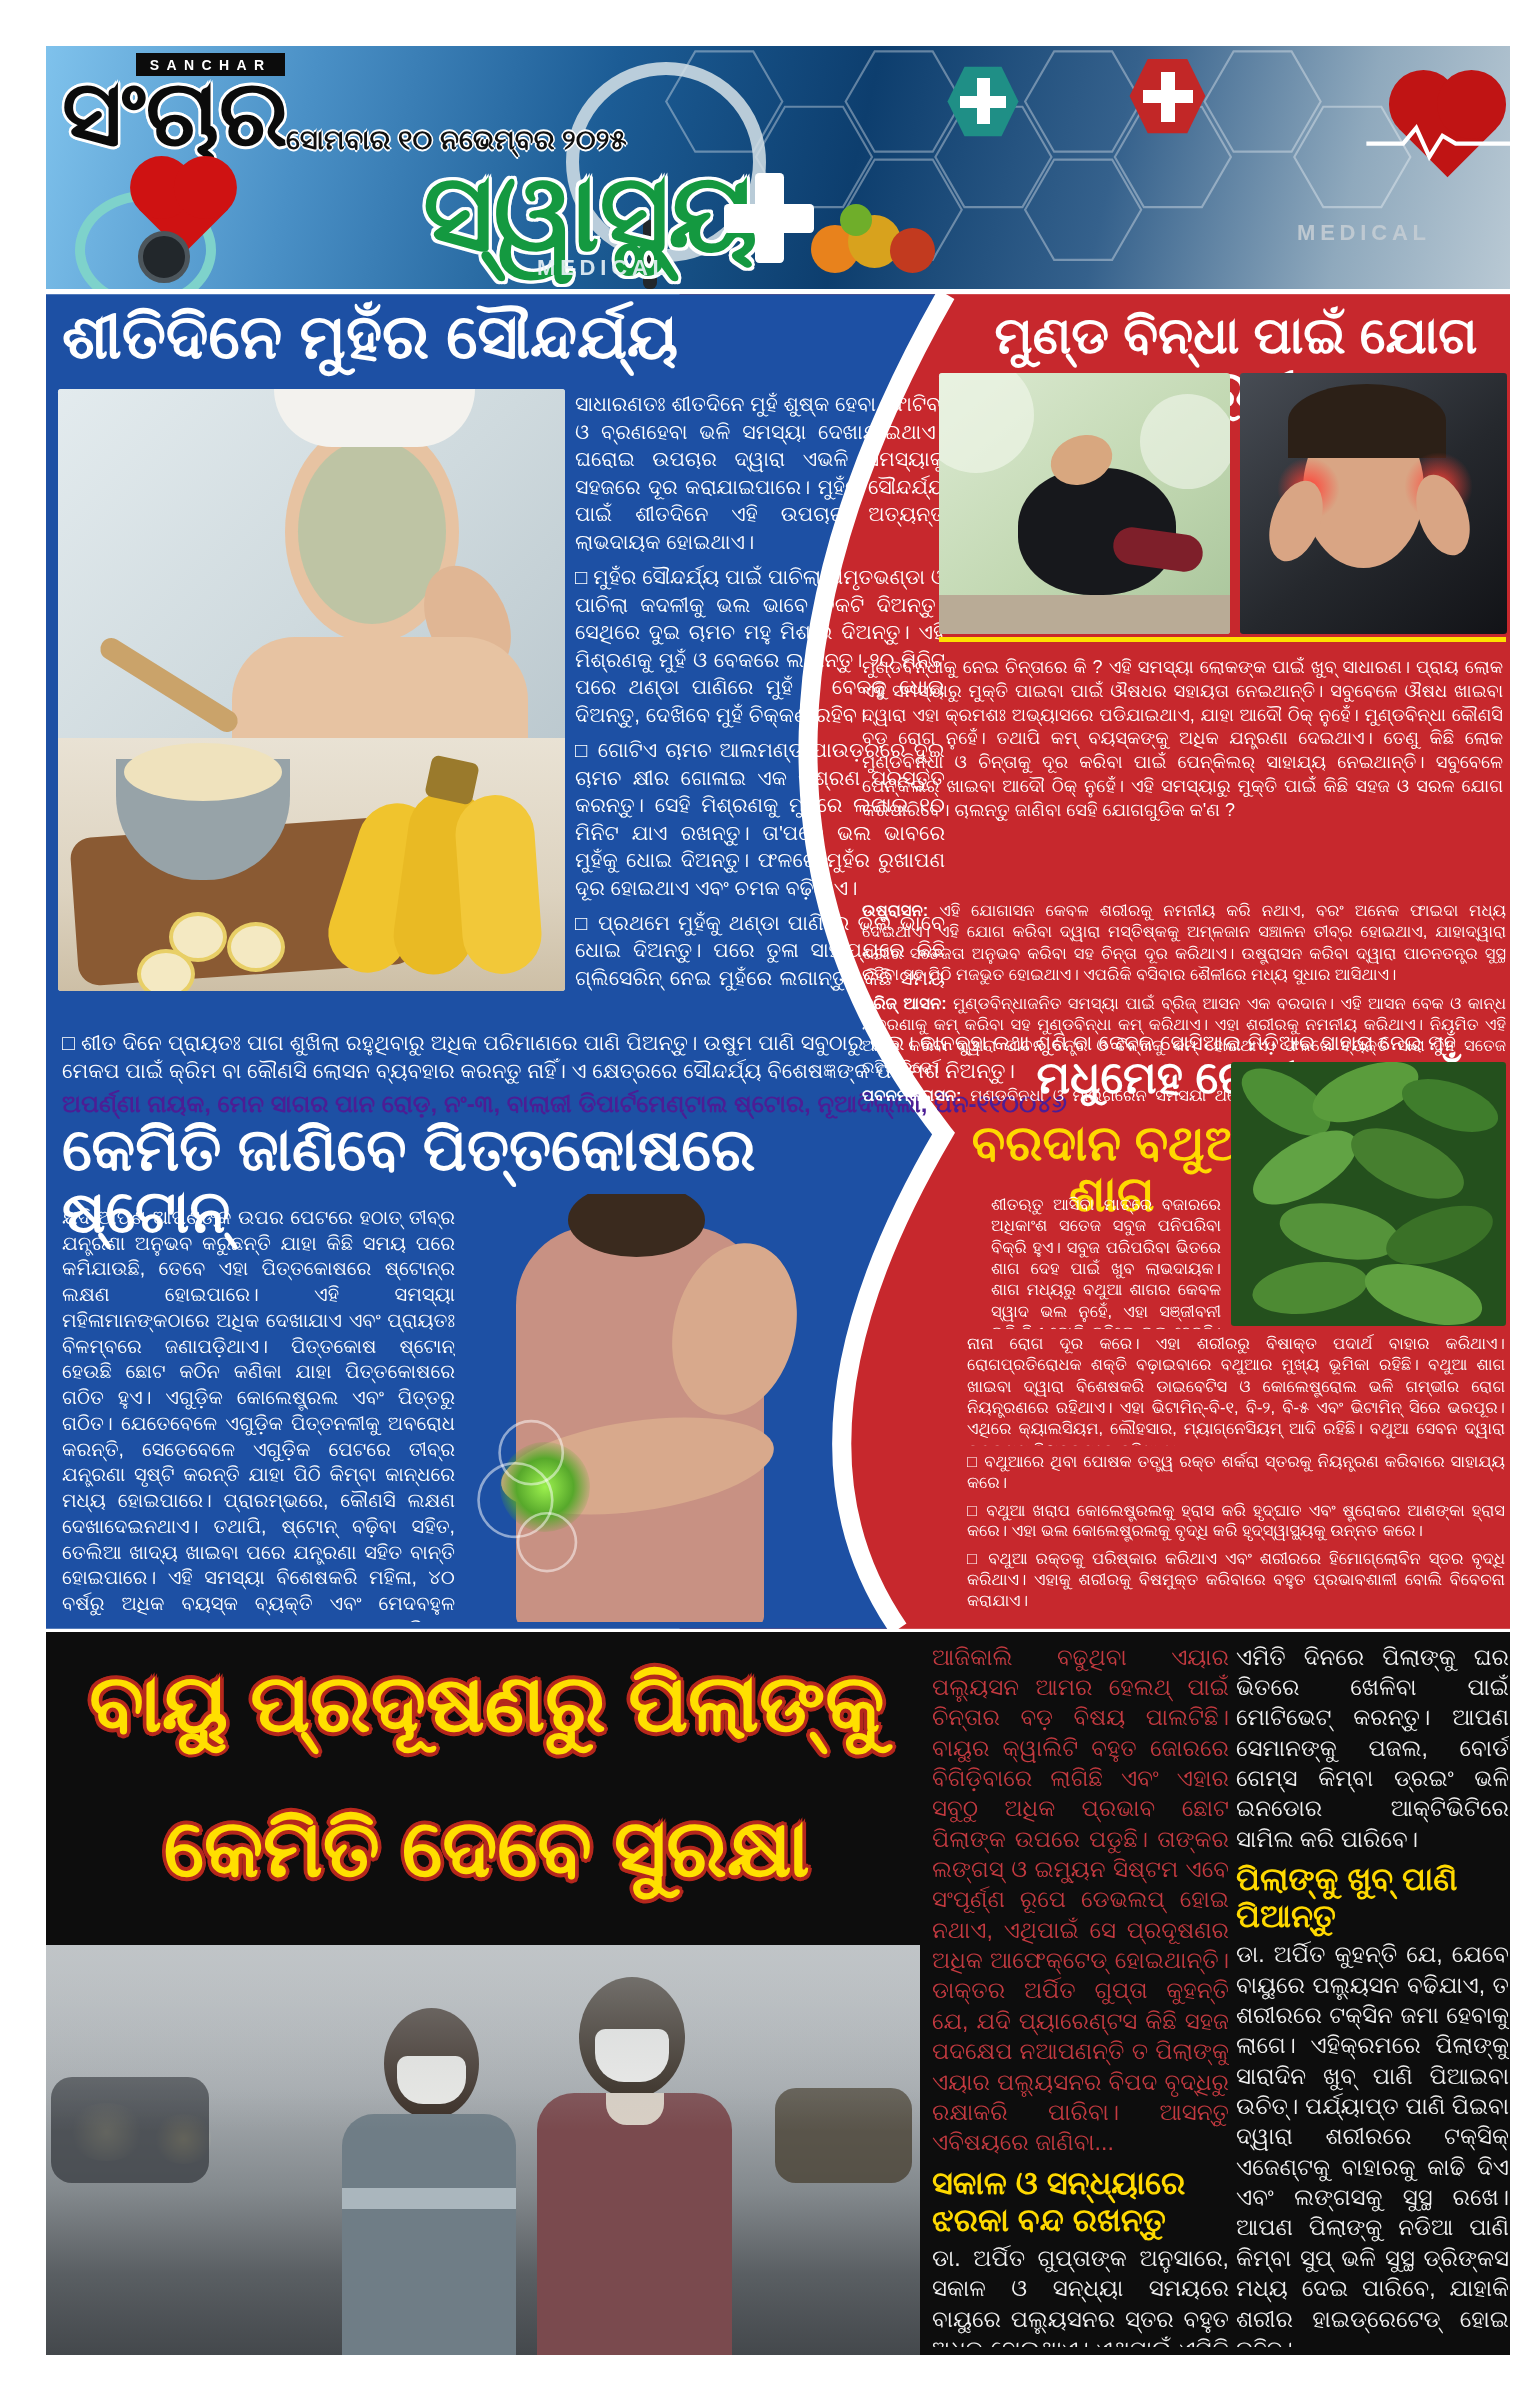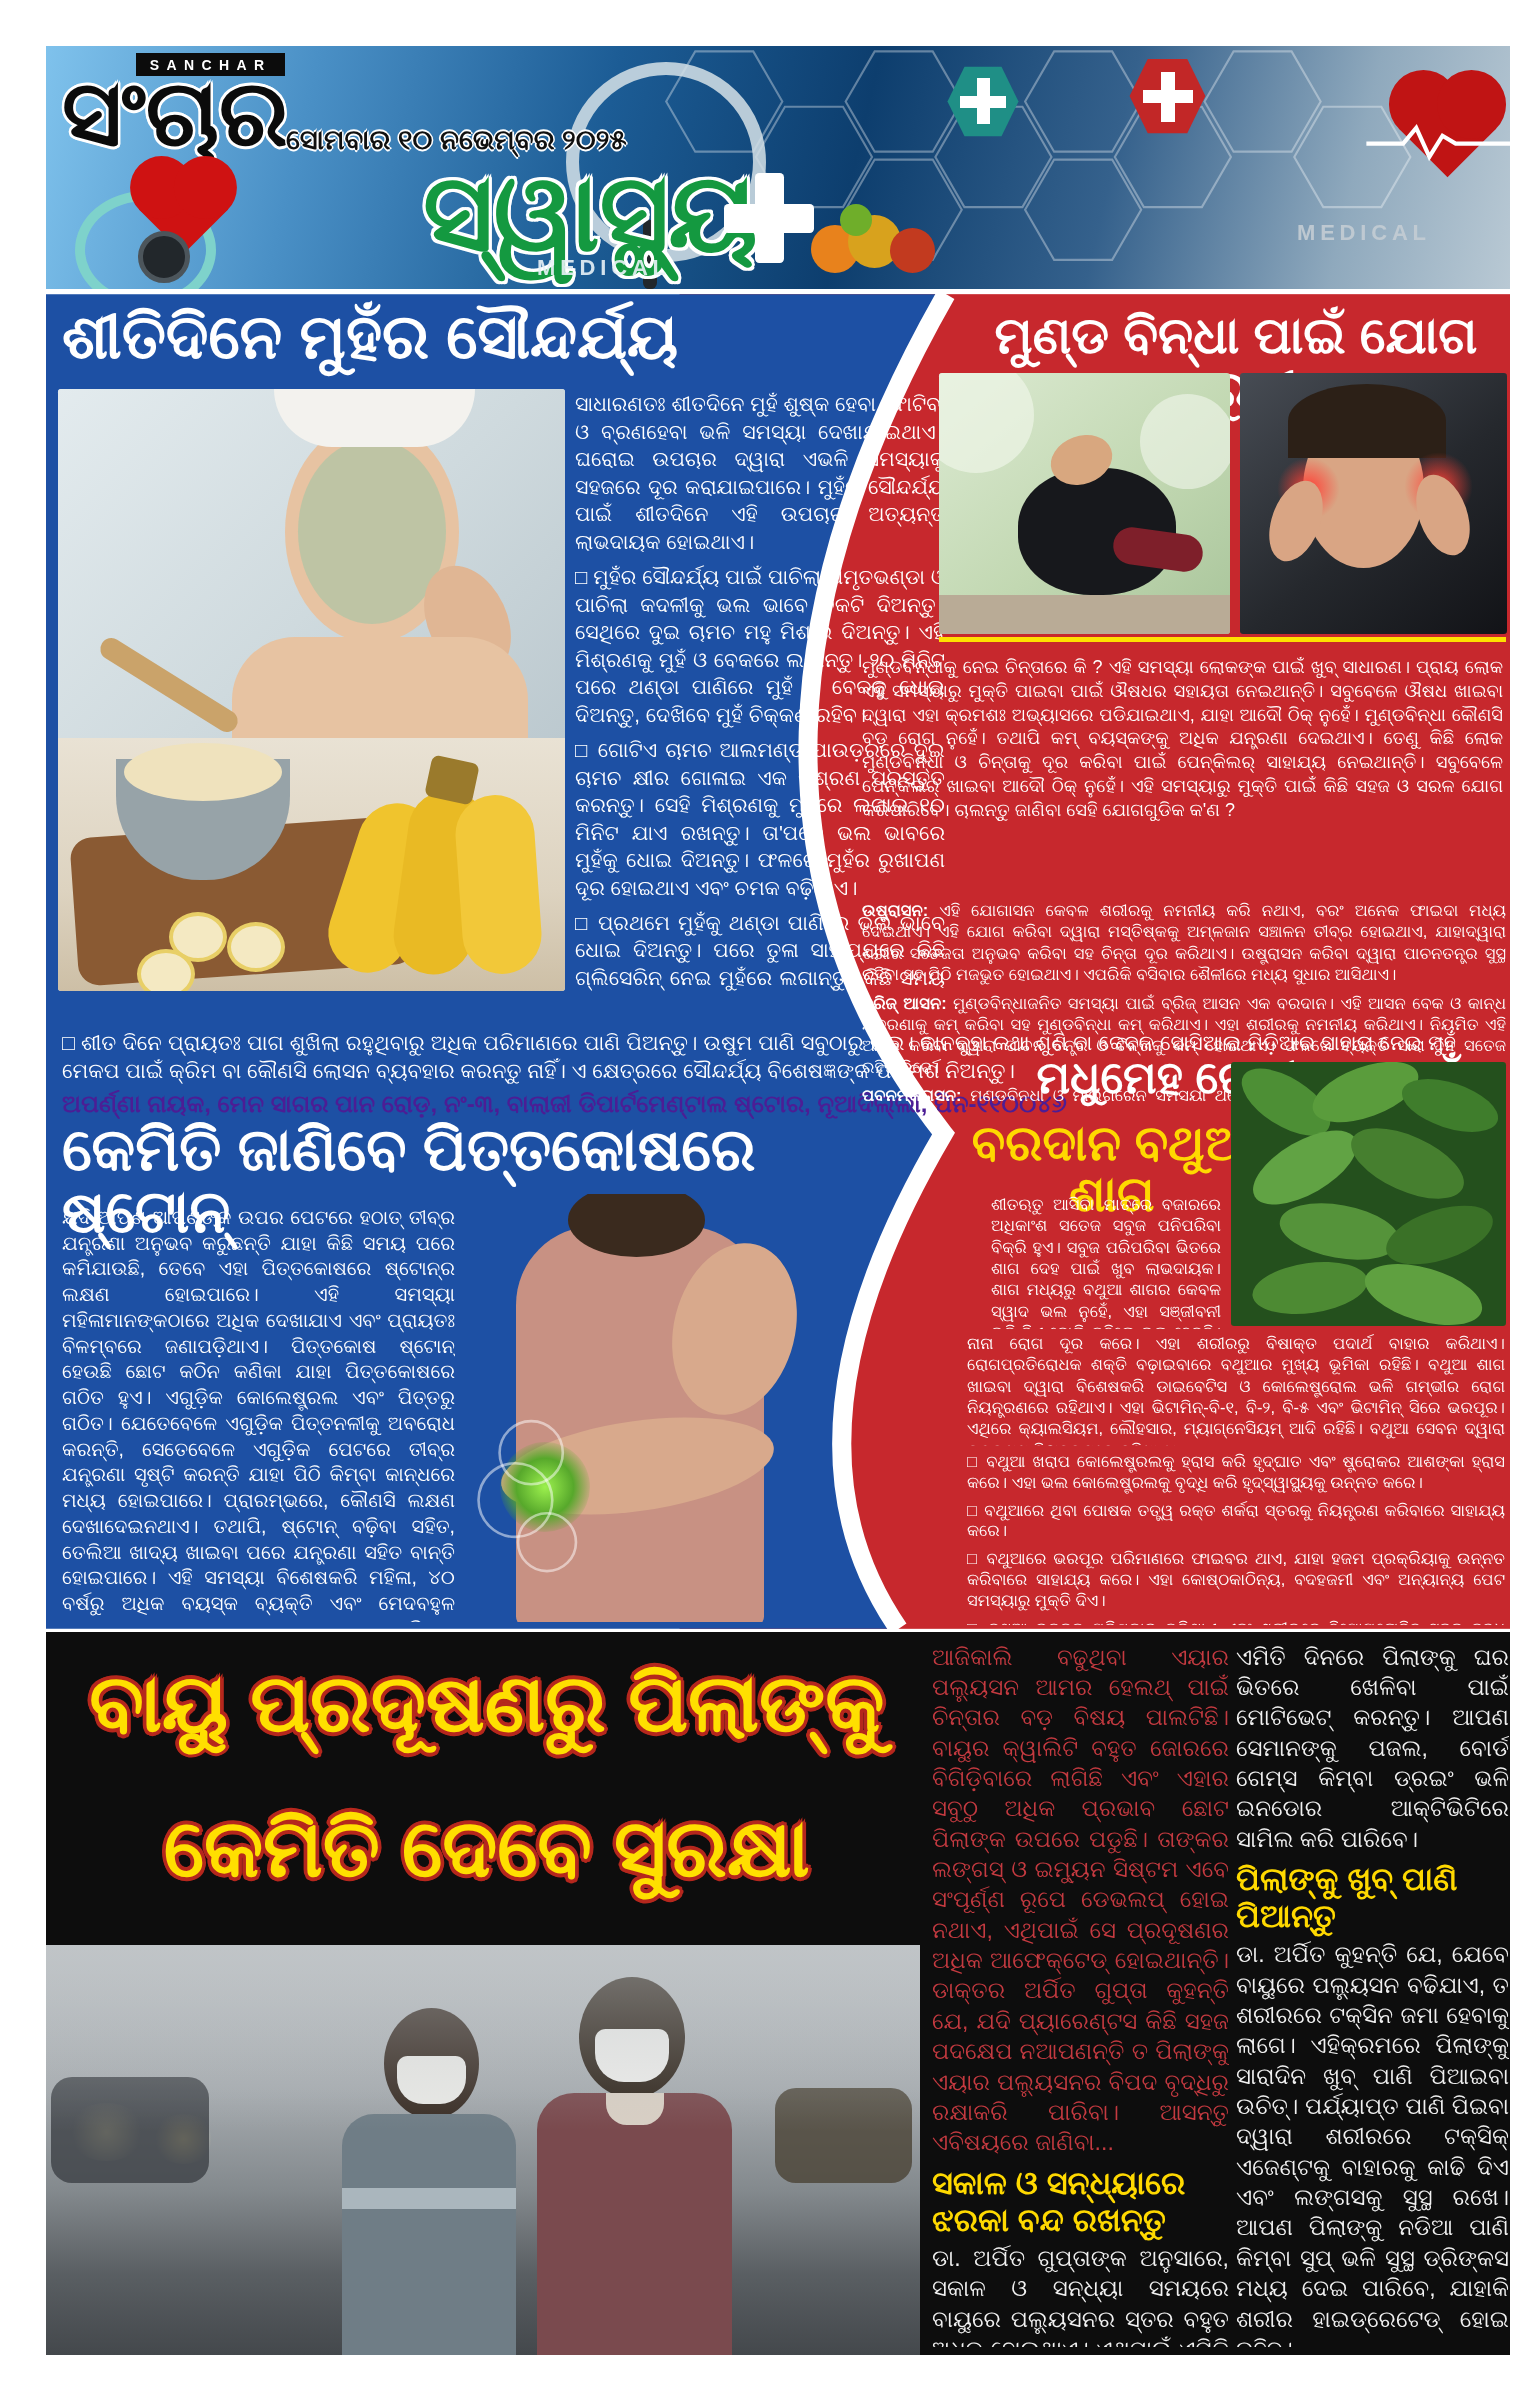--- a/index.html
+++ b/index.html
@@ -224,23 +224,22 @@
       <div class="abs ell" style="left:116px;top:74px;width:121px;height:55px;background:#467f2f;transform:rotate(24deg);"></div>
       <div class="abs ell" style="left:48px;top:143px;width:121px;height:53px;background:#55933a;transform:rotate(10deg);"></div>
       <div class="abs ell" style="left:153px;top:148px;width:111px;height:50px;background:#3a7127;transform:rotate(-18deg);"></div>
       <div class="abs ell" style="left:21px;top:201px;width:116px;height:50px;background:#4d8a33;transform:rotate(-8deg);"></div>
       <div class="abs ell" style="left:132px;top:206px;width:121px;height:53px;background:#5fa040;transform:rotate(16deg);"></div>
     </div>
 
     <div class="abs body-w" style="left:945px;top:900px;width:230px;height:135px;overflow:hidden;font-size:16.4px;line-height:1.3;">ଶୀତଋତୁ ଆସିବା ମାତ୍ରେ ବଜାରରେ ଅଧିକାଂଶ ସତେଜ ସବୁଜ ପନିପରିବା ବିକ୍ରି ହୁଏ। ସବୁଜ ପରିପରିବା ଭିତରେ ଶାଗ ଦେହ ପାଇଁ ଖୁବ ଲାଭଦାୟକ। ଶାଗ ମଧ୍ୟରୁ ବଥୁଆ ଶାଗର କେବଳ ସ୍ୱାଦ ଭଲ ନୁହେଁ, ଏହା ସଞ୍ଜୀବନୀ ଭଳି ଦିଏ ବୋଲି କହିଲେ ଭୁଲ୍ ହେବନି। ଆୟୁର୍ବେଦରେ ବଥୁଆ ଶାଗ ରାମବାଣ ଔଷଧ ପରି। ଦୈନିକ ବଥୁଆ ଖାଇବା ଦ୍ୱାରା ଏହା ରକ୍ତକୁ ସଫା କରି</div>
     <div class="abs body-w" style="left:921px;top:1039px;width:538px;height:113px;overflow:hidden;font-size:16.4px;line-height:1.3;">ନାନା ରୋଗ ଦୂର କରେ। ଏହା ଶରୀରରୁ ବିଷାକ୍ତ ପଦାର୍ଥ ବାହାର କରିଥାଏ। ରୋଗପ୍ରତିରୋଧକ ଶକ୍ତି ବଢ଼ାଇବାରେ ବଥୁଆର ମୁଖ୍ୟ ଭୂମିକା ରହିଛି। ବଥୁଆ ଶାଗ ଖାଇବା ଦ୍ୱାରା ବିଶେଷକରି ଡାଇବେଟିସ ଓ କୋଲେଷ୍ଟ୍ରୋଲ ଭଳି ଗମ୍ଭୀର ରୋଗ ନିୟନ୍ତ୍ରଣରେ ରହିଥାଏ। ଏହା ଭିଟାମିନ୍-ବି-୧, ବି-୨, ବି-୫ ଏବଂ ଭିଟାମିନ୍ ସିରେ ଭରପୂର। ଏଥିରେ କ୍ୟାଲସିୟମ, ଲୌହସାର, ମ୍ୟାଗ୍ନେସିୟମ୍ ଆଦି ରହିଛି। ବଥୁଆ ସେବନ ଦ୍ୱାରା ରକ୍ତଚାପ ନିୟନ୍ତ୍ରଣରେ ରହିଥାଏ।</div>
     <div class="abs body-w" style="left:921px;top:1157px;width:538px;height:174px;overflow:hidden;font-size:16.4px;line-height:1.26;">
+      <p>□ ବଥୁଆରେ ଥିବା ପୋଷକ ତତ୍ତ୍ୱ ରକ୍ତ ଶର୍କରା ସ୍ତରକୁ ନିୟନ୍ତ୍ରଣ କରିବାରେ ସାହାଯ୍ୟ କରେ।</p>
       <p>□ ବଥୁଆ ଖରାପ କୋଲେଷ୍ଟ୍ରଲକୁ ହ୍ରାସ କରି ହୃଦ୍‌ଘାତ ଏବଂ ଷ୍ଟ୍ରୋକର ଆଶଙ୍କା ହ୍ରାସ କରେ। ଏହା ଭଲ କୋଲେଷ୍ଟ୍ରଲକୁ ବୃଦ୍ଧି କରି ହୃଦ୍‌ସ୍ୱାସ୍ଥ୍ୟକୁ ଉନ୍ନତ କରେ।</p>
-      <p>□ ବଥୁଆରେ ଥିବା ପୋଷକ ତତ୍ତ୍ୱ ରକ୍ତ ଶର୍କରା ସ୍ତରକୁ ନିୟନ୍ତ୍ରଣ କରିବାରେ ସାହାଯ୍ୟ କରେ।</p>
-      <p>□ ବଥୁଆରେ ଭରପୂର ପରିମାଣରେ ଫାଇବର ଥାଏ, ଯାହା ହଜମ ପ୍ରକ୍ରିୟାକୁ ଉନ୍ନତ କରିବାରେ ସାହାଯ୍ୟ କରେ। ଏହା କୋଷ୍ଠକାଠିନ୍ୟ, ବଦହଜମୀ ଏବଂ ଅନ୍ୟାନ୍ୟ ପେଟ ସମସ୍ୟାରୁ ମୁକ୍ତି ଦିଏ।</p>
       <p>□ ବଥୁଆ ରକ୍ତକୁ ପରିଷ୍କାର କରିଥାଏ ଏବଂ ଶରୀରରେ ହିମୋଗ୍ଲୋବିନ ସ୍ତର ବୃଦ୍ଧି କରିଥାଏ। ଏହାକୁ ଶରୀରକୁ ବିଷମୁକ୍ତ କରିବାରେ ବହୁତ ପ୍ରଭାବଶାଳୀ ବୋଲି ବିବେଚନା କରାଯାଏ।</p>
 
     </div>
   </section>
 
   <section class="abs blacksec">
     <div class="abs poll-hl" style="left:5.3px;top:29px;width:871px;">ବାୟୁ ପ୍ରଦୂଷଣରୁ ପିଲାଙ୍କୁ</div>
     <div class="abs poll-hl" style="left:5.3px;top:174px;width:871px;">କେମିତି ଦେବେ ସୁରକ୍ଷା</div>
 
     <div class="abs photo" style="left:0;top:313px;width:874px;height:410px;border-radius:0;

